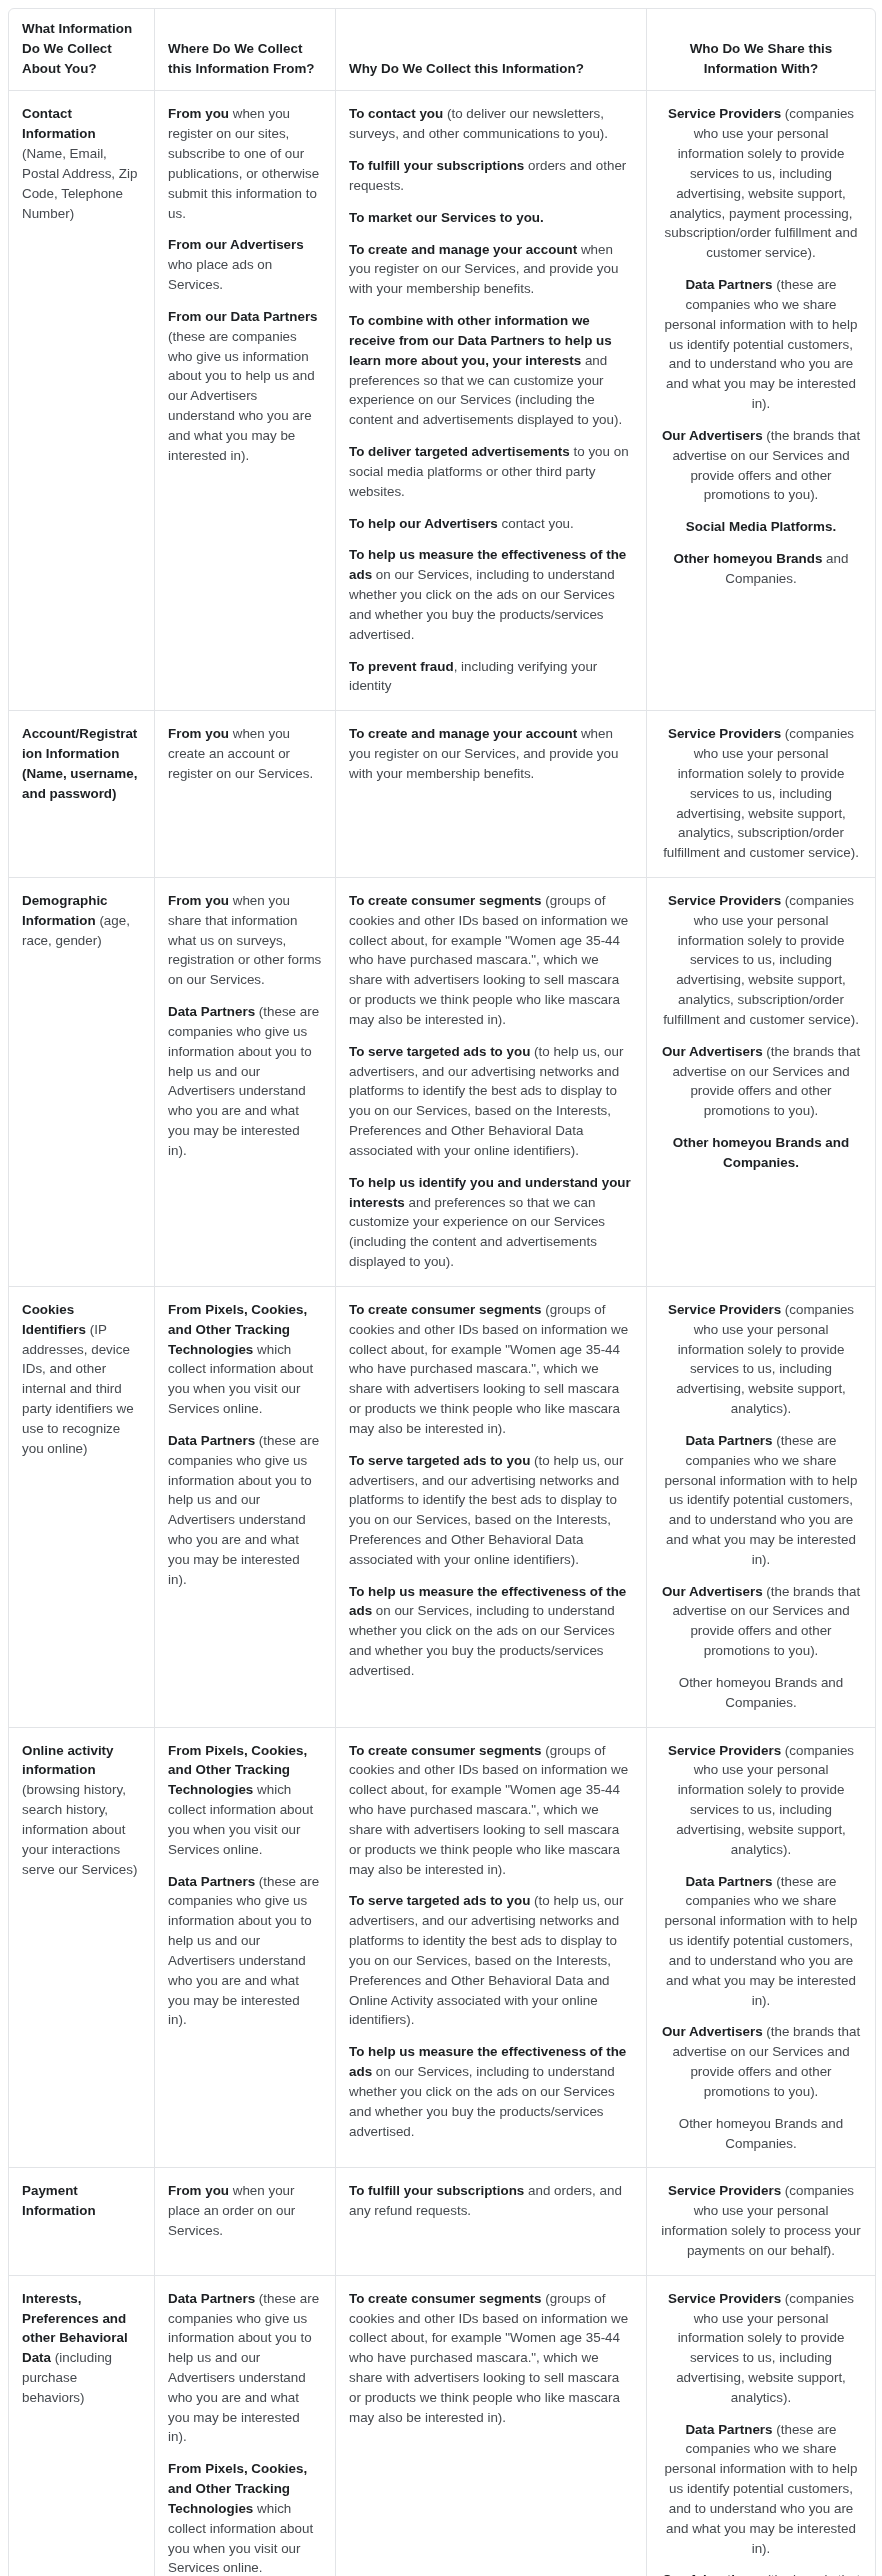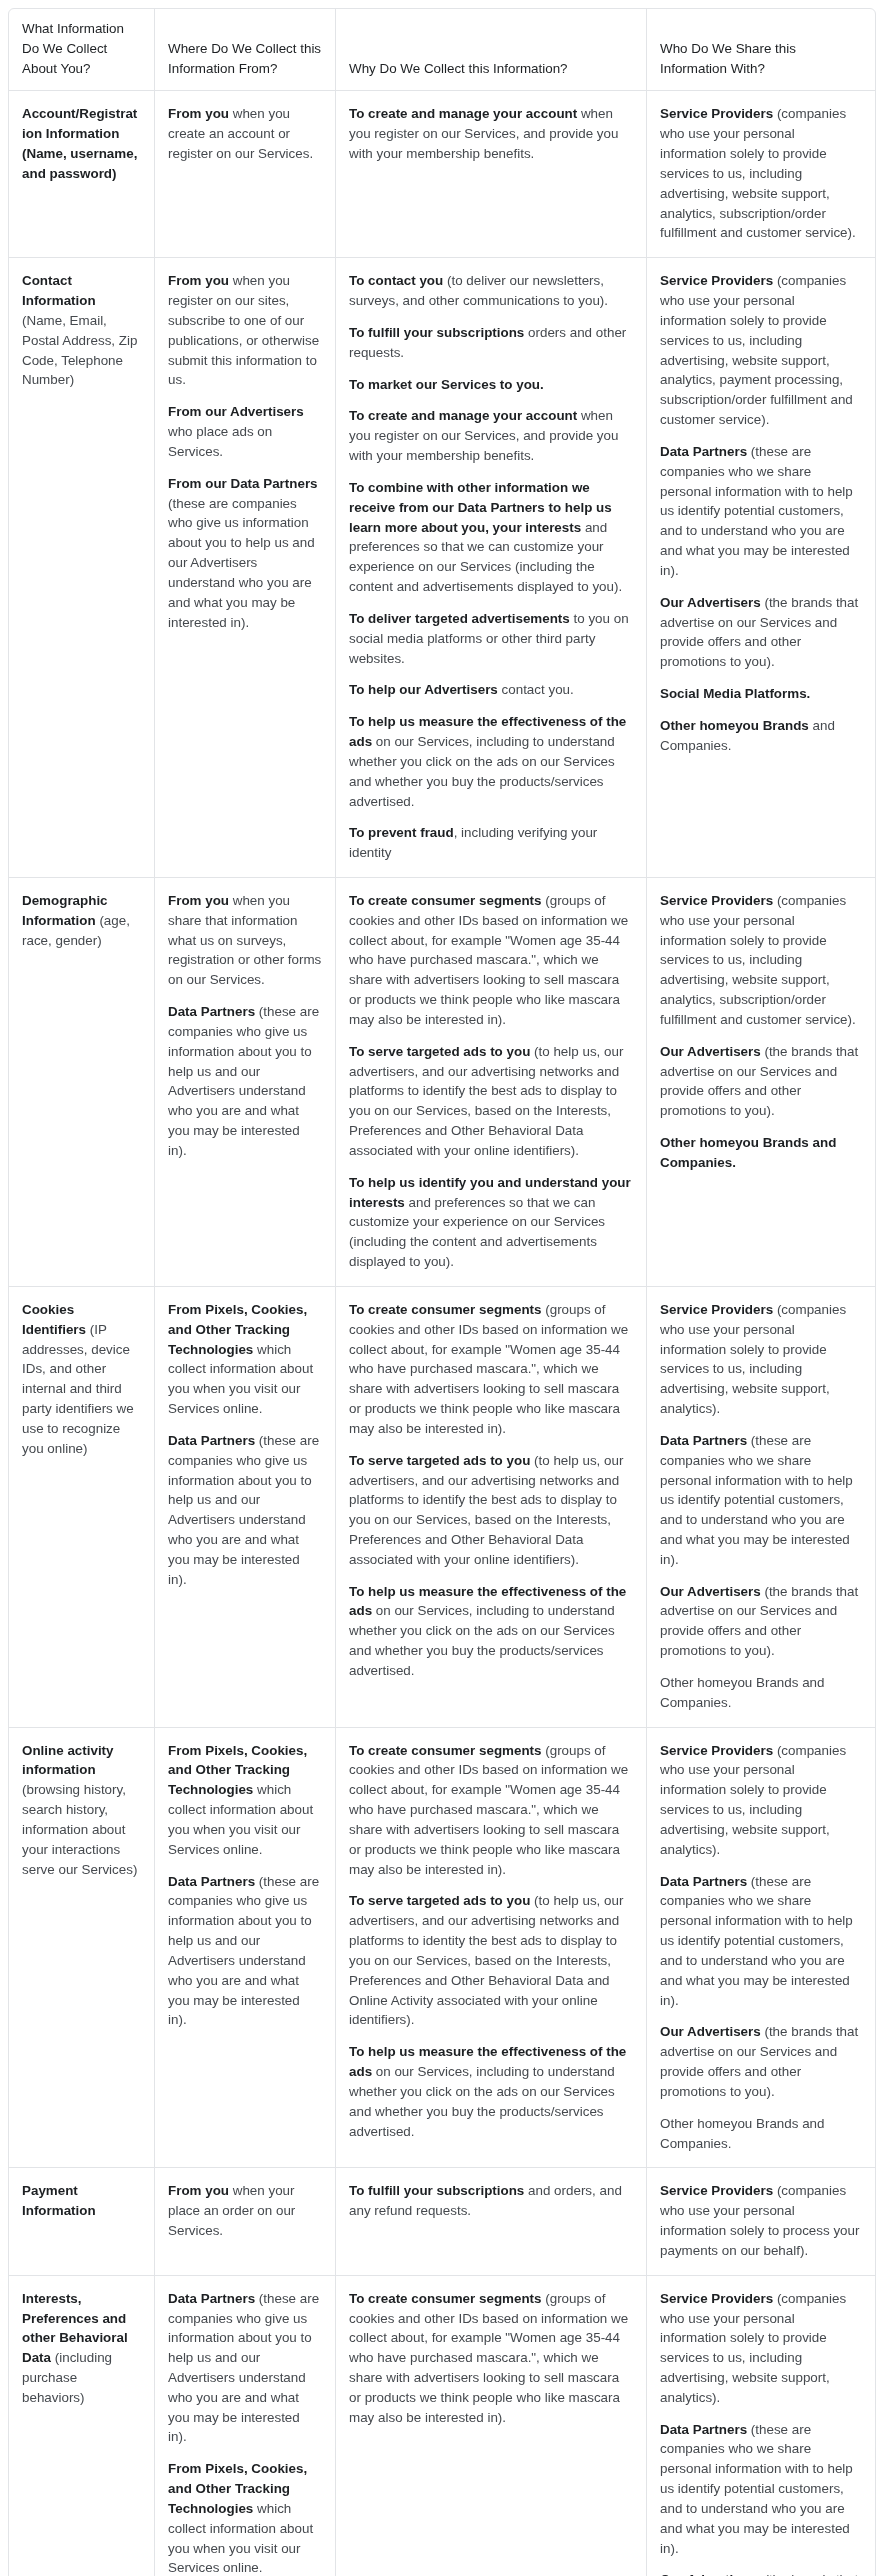--- a/index.html
+++ b/index.html
@@ -33,25 +33,25 @@
   col.c3{width:228px;}
   th,td{
     border-right:1px solid var(--border);
     border-bottom:1px solid var(--border);
     padding:13px 13px 14px 13px;
     text-align:left;
     font-weight:400;
     vertical-align:top;
     word-wrap:break-word;
   }
-  th:last-child,td:last-child{border-right:none;}
+  th:last-child,td:last-child{border-right:none;text-align:center;}
   tbody tr:last-child td{border-bottom:none;}
   th{
     vertical-align:bottom;
-    font-weight:400;
+    font-weight:700;
     color:var(--bold-text);
     padding-top:10px;
     padding-bottom:12px;
   }
   td p{margin:0 0 12px 0;}
   td p:last-child{margin-bottom:0;}
   strong{font-weight:700;color:var(--bold-text);}
 </style>
 </head>
 <body>
@@ -68,34 +68,20 @@
       <tr>
           <th>What Information Do We Collect About You?</th>
           <th>Where Do We Collect this Information From?</th>
           <th>Why Do We Collect this Information?</th>
           <th>Who Do We Share this Information With?</th>
         </tr>
     </thead>
     <tbody>
         <tr>
           <td>
-            <p><strong>Account/Registration Information (Name, username, and password)</strong></p>
-          </td>
-          <td>
-            <p><strong>From you</strong><span> when you create an account or register on our Services.</span></p>
-          </td>
-          <td>
-            <p><strong>To create and manage your account</strong><span> when you register on our Services, and provide you with your membership benefits.</span></p>
-          </td>
-          <td>
-            <p><strong>Service Providers</strong><span> (companies who use your personal information solely to provide services to us, including advertising, website support, analytics, subscription/order fulfillment and customer service).</span></p>
-          </td>
-        </tr>
-        <tr>
-          <td>
             <p><strong>Contact Information</strong><span> (Name, Email, Postal Address, Zip Code, Telephone Number)</span></p>
           </td>
           <td>
             <p><strong>From you</strong><span> when you register on our sites, subscribe to one of our publications, or otherwise submit this information to us.</span></p>
             <p><strong>From our Advertisers</strong><span> who place ads on Services.</span></p>
             <p><strong>From our Data Partners</strong><span> (these are companies who give us information about you to help us and our Advertisers understand who you are and what you may be interested in).</span></p>
           </td>
           <td>
             <p><strong>To contact you</strong><span> (to deliver our newsletters, surveys, and other communications to you).</span></p>
             <p><strong>To fulfill your subscriptions</strong><span> orders and other requests.</span></p>
@@ -110,20 +96,34 @@
           <td>
             <p><strong>Service Providers</strong><span> (companies who use your personal information solely to provide services to us, including advertising, website support, analytics, payment processing, subscription/order fulfillment and customer service).</span></p>
             <p><strong>Data Partners</strong><span> (these are companies who we share personal information with to help us identify potential customers, and to understand who you are and what you may be interested in).</span></p>
             <p><strong>Our Advertisers</strong><span> (the brands that advertise on our Services and provide offers and other promotions to you).</span></p>
             <p><strong>Social Media Platforms.</strong></p>
             <p><strong>Other homeyou Brands</strong><span> and Companies.</span></p>
           </td>
         </tr>
         <tr>
           <td>
+            <p><strong>Account/Registration Information (Name, username, and password)</strong></p>
+          </td>
+          <td>
+            <p><strong>From you</strong><span> when you create an account or register on our Services.</span></p>
+          </td>
+          <td>
+            <p><strong>To create and manage your account</strong><span> when you register on our Services, and provide you with your membership benefits.</span></p>
+          </td>
+          <td>
+            <p><strong>Service Providers</strong><span> (companies who use your personal information solely to provide services to us, including advertising, website support, analytics, subscription/order fulfillment and customer service).</span></p>
+          </td>
+        </tr>
+        <tr>
+          <td>
             <p><strong>Demographic Information</strong><span> (age, race, gender)</span></p>
           </td>
           <td>
             <p><strong>From you</strong><span> when you share that information what us on surveys, registration or other forms on our Services.</span></p>
             <p><strong>Data Partners</strong><span> (these are companies who give us information about you to help us and our Advertisers understand who you are and what you may be interested in).</span></p>
           </td>
           <td>
             <p><strong>To create consumer segments</strong><span> (groups of cookies and other IDs based on information we collect about, for example "Women age 35-44 who have purchased mascara.", which we share with advertisers looking to sell mascara or products we think people who like mascara may also be interested in).</span></p>
             <p><strong>To serve targeted ads to you</strong><span> (to help us, our advertisers, and our advertising networks and platforms to identify the best ads to display to you on our Services, based on the Interests, Preferences and Other Behavioral Data associated with your online identifiers).</span></p>
             <p><strong>To help us identify you and understand your interests</strong><span> and preferences so that we can customize your experience on our Services (including the content and advertisements displayed to you).</span></p>

